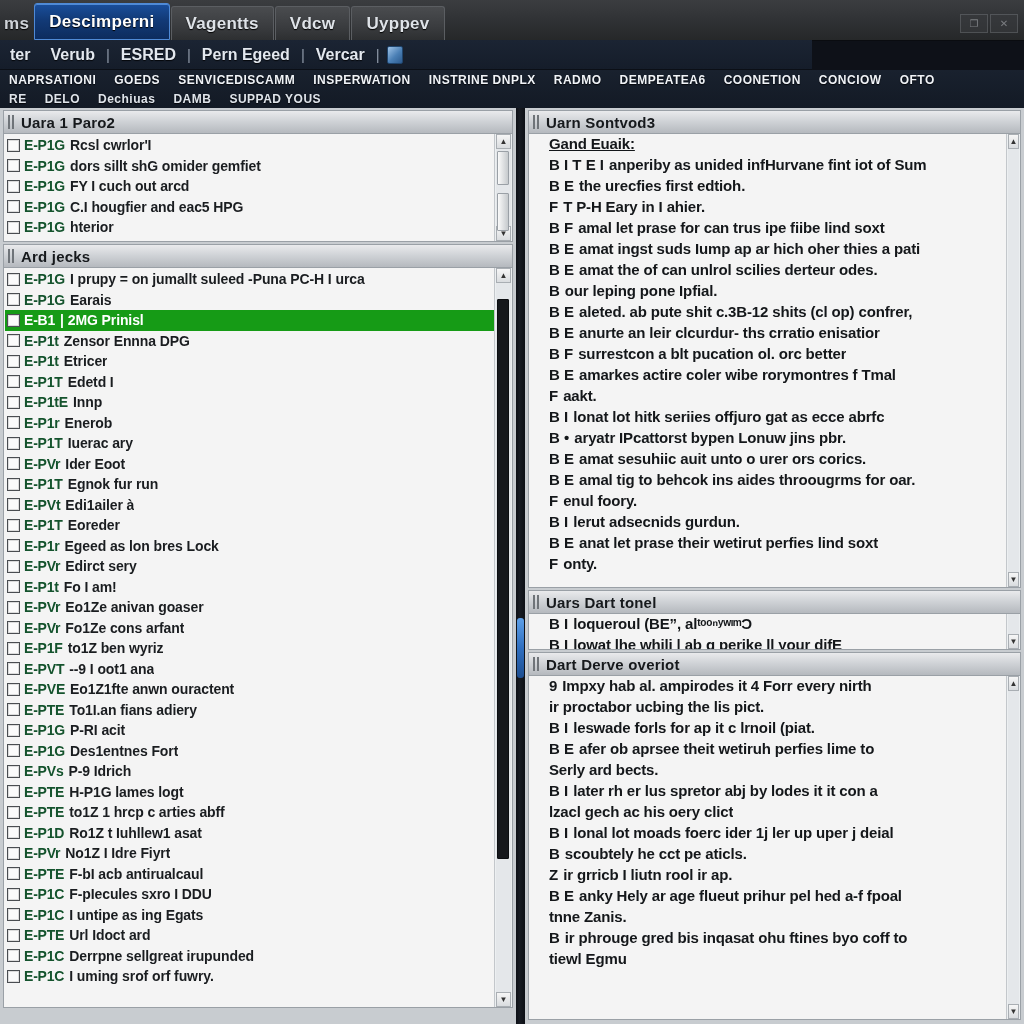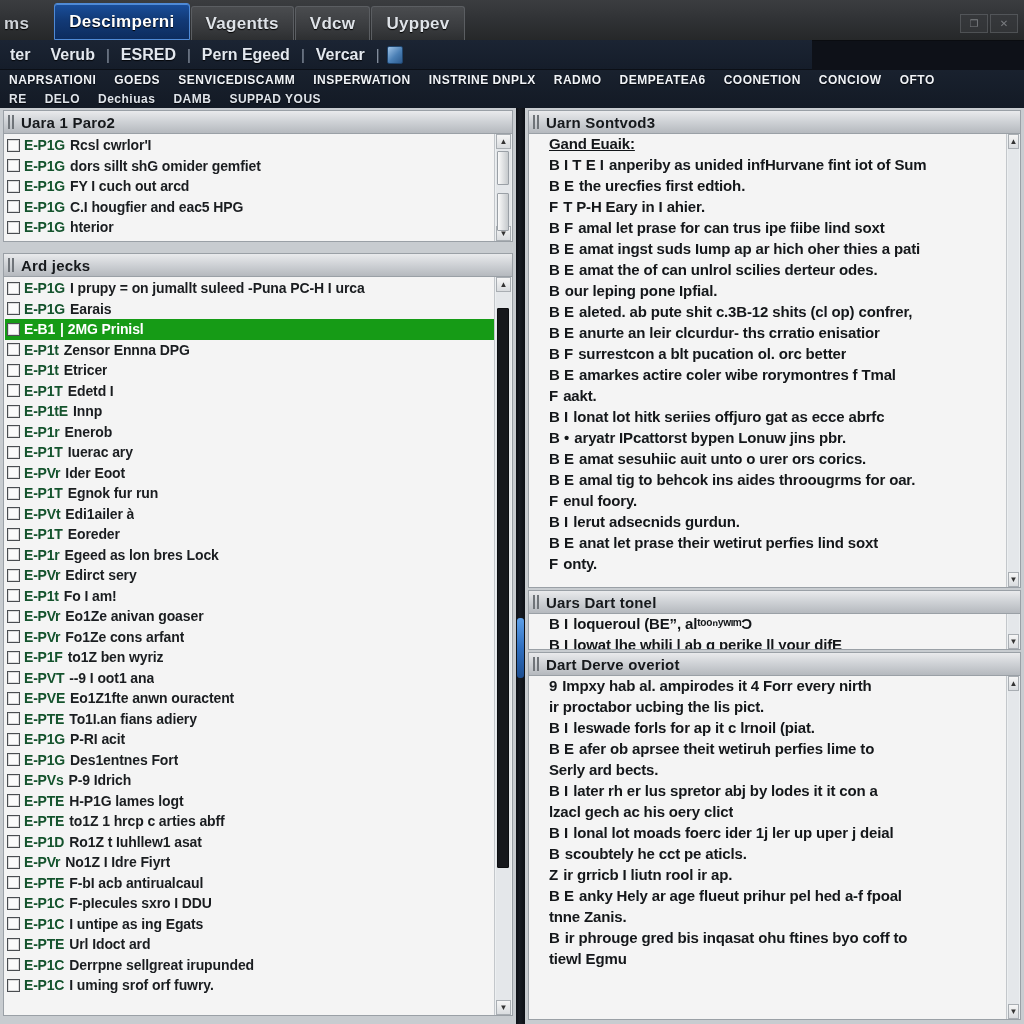--- a/index.html
+++ b/index.html
@@ -22,21 +22,21 @@
     height:33px;margin:0 1px 0 0;padding:0 14px;
     display:flex;align-items:center;justify-content:center;
     color:#dfe3e8;font-size:17px;font-weight:bold;
     letter-spacing:.3px;
     background:linear-gradient(180deg,#4a4c4f 0%,#3a3c3f 60%,#2d2f31 100%);
     border:1px solid #5b5e62;border-bottom:none;
     border-radius:3px 3px 0 0;
     text-shadow:0 1px 1px #000;
     white-space:nowrap;
   }
-  .tab.first{background:none;border:none;color:#cfd3d8;padding-left:4px;padding-right:24px;}
+  .tab.first{background:none;border:none;color:#cfd3d8;padding-left:4px;padding-right:4px;}
   .tab.active{
     background:linear-gradient(180deg,#1a4f9c 0%,#123a77 45%,#0d2c5e 100%);
     border:1px solid #4f8ad6;
     color:#ffffff;
     box-shadow:inset 0 1px 0 #4f8ad6;
     height:35px;
   }
   .titlebar-spacer{flex:1;}
   .wincontrols{display:flex;align-items:center;height:33px;padding-right:6px;gap:2px;opacity:.55;}
   .wincontrol{
@@ -78,21 +78,21 @@
     padding:0 9px;text-shadow:0 1px 1px #05070b;
   }
   .menurow.r2 .menuitem{color:#dfe4ea;}
 
   
   .workspace{
     position:absolute;left:0;top:108px;width:1024px;height:916px;
     background:#c8ccd0;
     display:flex;
   }
-  .leftcol{width:516px;height:916px;display:flex;flex-direction:column;background:#c8ccd0;gap:9px;}
+  .leftcol{width:516px;height:916px;display:flex;flex-direction:column;background:#c8ccd0;}
   .splitter{
     width:9px;height:916px;
     background:linear-gradient(90deg,#0d1016 0%,#171b22 40%,#0d1016 100%);
     position:relative;
   }
   .splitter-grip{
     position:absolute;left:1px;top:510px;width:7px;height:60px;
     background:linear-gradient(180deg,#5ea0e8 0%,#2f6fc0 50%,#1d4e91 100%);
     border-radius:3px;
   }
@@ -296,21 +296,21 @@
             <div class="sb-arrow">▲</div>
             <div class="sb-track">
               <div class="sb-thumb" style="top:2px;height:34px;"></div>
               <div class="sb-thumb" style="top:44px;height:38px;"></div>
             </div>
             <div class="sb-arrow">▼</div>
           </div>
         </div>
       </div>
 
-      <div class="panel" style="flex:1;margin-bottom:8px;">
+      <div class="panel" style="flex:1;margin-bottom:16px;">
         <div class="panel-header">
           <span class="hgrip"></span>
           <span class="panel-title">Ard jecks</span>
         </div>
         <div class="panel-body">
           <div class="rows clip" id="left-bottom-rows">
               <div class="row">
                 <span class="cb"></span>
                 <span class="rowcode">E-P1G</span>
                 <span class="rowtext">I prupy = on jumallt suleed -Puna PC-H I urca</span>

